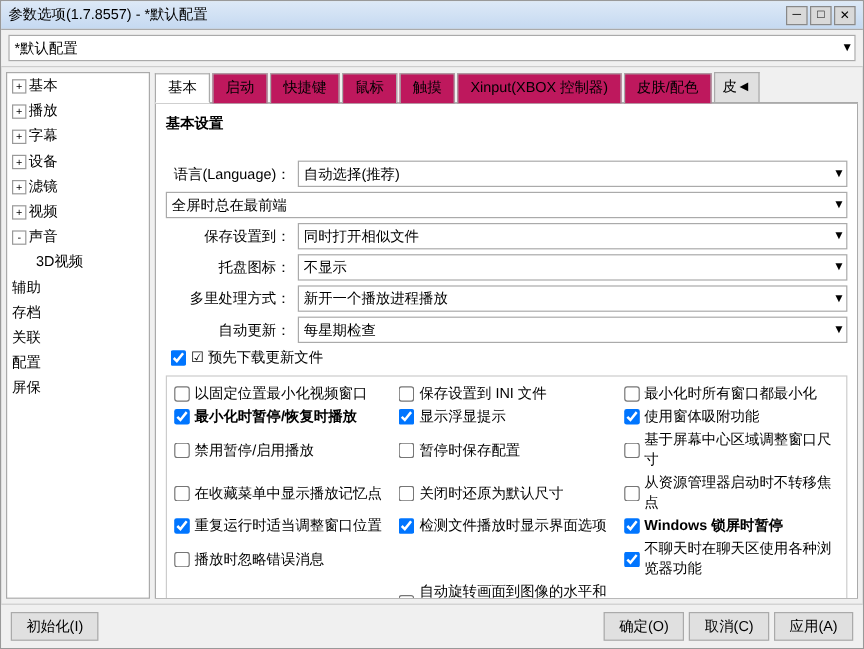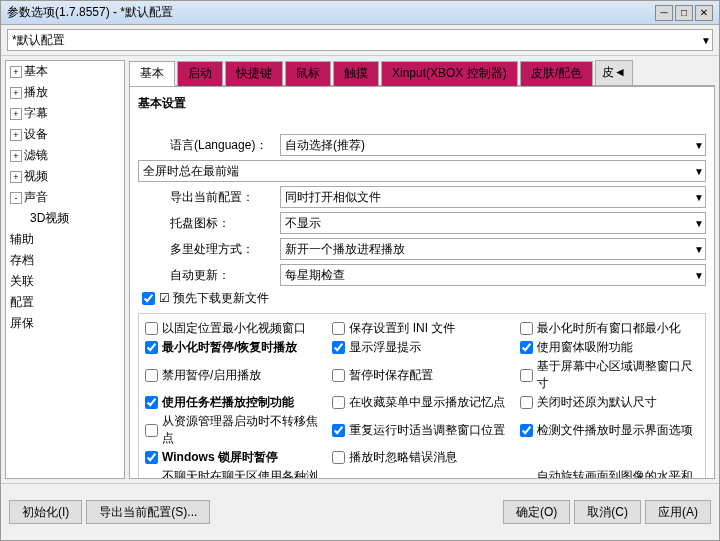--- a/index.html
+++ b/index.html
@@ -32,35 +32,35 @@
     .tab.active { background: white; border-bottom: 1px solid white; z-index: 1; }
     .tab-more { padding: 3px 6px; border: 1px solid #aaa; border-bottom: none; background: #e0e0e0; cursor: pointer; }
 
     
     .tab-content { background: white; border: 1px solid #aaa; flex: 1; padding: 8px; overflow-y: auto; }
 
     .section-title { font-weight: bold; margin-bottom: 22px; font-size: 12px; }
 
     
     .form-row { display: flex; align-items: center; margin-bottom: 4px; }
-    .form-label { width: 110px; padding-right: 6px; flex-shrink: 0; font-size: 12px; margin-left: 32px; }
+    .form-label { width: 110px; text-align: right; padding-right: 6px; flex-shrink: 0; font-size: 12px; }
     .dropdown-wrapper { flex: 1; position: relative; }
     .dropdown-wrapper select { width: 100%; height: 22px; border: 1px solid #aaa; background: white; padding: 0 4px; font-size: 12px; -webkit-appearance: none; appearance: none; }
     .dropdown-arrow { position: absolute; right: 2px; top: 50%; transform: translateY(-50%); pointer-events: none; font-size: 10px; }
 
     .pre-download-row { display: flex; align-items: center; gap: 4px; margin-bottom: 6px; font-size: 12px; padding-left: 4px; }
 
     
     .checkboxes-section { border: 1px solid #ccc; padding: 6px; margin-top: 4px; display: grid; grid-template-columns: 1fr 1fr 1fr; gap: 2px 8px; }
     .cb-item { display: flex; align-items: center; gap: 4px; font-size: 12px; }
     .cb-item input { width: 13px; height: 13px; flex-shrink: 0; }
     .cb-item.bold-text { font-weight: bold; }
 
     
-    .bottom-bar { padding: 16px 8px; background: #f0f0f0; border-top: 1px solid #ccc; display: flex; align-items: center; gap: 4px; }
+    .bottom-bar { padding: 6px 8px; background: #f0f0f0; border-top: 1px solid #ccc; display: flex; align-items: center; gap: 4px; }
     .bottom-bar-left { display: flex; gap: 4px; }
     .bottom-bar-right { margin-left: auto; display: flex; gap: 4px; }
     .btn { height: 24px; padding: 0 12px; border: 1px solid #aaa; background: #e0e0e0; cursor: pointer; font-size: 12px; min-width: 60px; }
   </style>
 </head>
 <body>
 
 <div class="window">
 
   <div class="title-bar">
@@ -161,21 +161,21 @@
         <div class="form-row">
           <div class="dropdown-wrapper">
             <select>
               <option>全屏时总在最前端</option>
             </select>
             <span class="dropdown-arrow">▼</span>
           </div>
         </div>
 
         <div class="form-row">
-          <span class="form-label">导出当前配置：</span>
+          <span class="form-label">保存设置到：</span>
           <div class="dropdown-wrapper">
             <select>
               <option>同时打开相似文件</option>
             </select>
             <span class="dropdown-arrow">▼</span>
           </div>
         </div>
 
         <div class="form-row">
           <span class="form-label">托盘图标：</span>
@@ -246,24 +246,20 @@
           </div>
           <div class="cb-item">
             <input type="checkbox" style="">
             <span>暂停时保存配置</span>
           </div>
 
           <div class="cb-item">
             <input type="checkbox" style="">
             <span>基于屏幕中心区域调整窗口尺寸</span>
           </div>
-          <div class="cb-item bold-text">
-            <input type="checkbox" checked="" style="">
-            <span style="font-weight:bold;">使用任务栏播放控制功能</span>
-          </div>
 
           <div class="cb-item">
             <input type="checkbox" style="">
             <span>在收藏菜单中显示播放记忆点</span>
           </div>
           <div class="cb-item">
             <input type="checkbox" style="">
             <span>关闭时还原为默认尺寸</span>
           </div>
 
@@ -306,21 +302,20 @@
             <span>自动旋转画面到图像的水平和垂直尺寸</span>
           </div>
         </div>
       </div>
     </div>
   </div>
 
   <div class="bottom-bar">
     <div class="bottom-bar-left">
       <button class="btn">初始化(I)</button>
-      <button class="btn">导出当前配置(S)...</button>
     </div>
     <div class="bottom-bar-right">
       <button class="btn">确定(O)</button>
       <button class="btn">取消(C)</button>
       <button class="btn">应用(A)</button>
     </div>
   </div>
 </div>
 
 </body></html>

